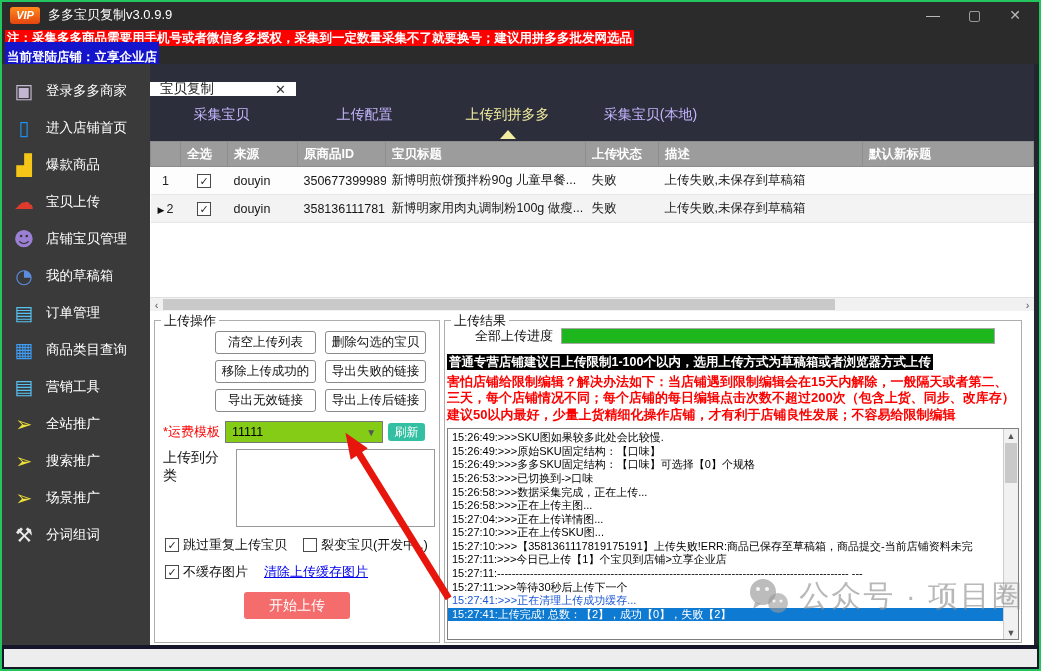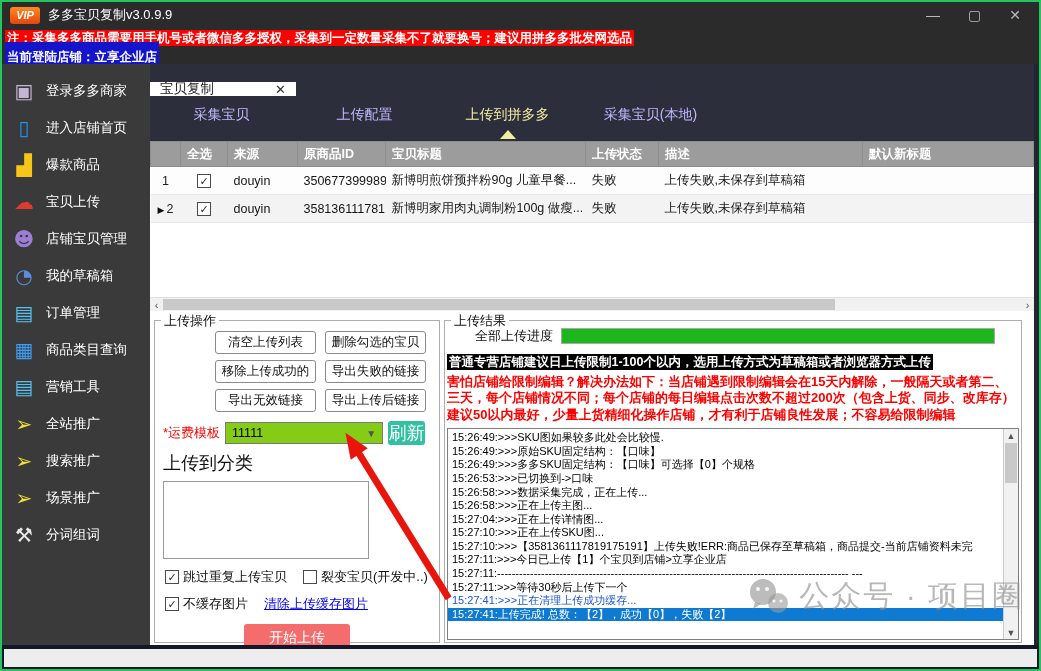--- a/index.html
+++ b/index.html
@@ -84,23 +84,23 @@
   .result-group { flex:1; margin-top:5px; display:flex; flex-direction:column; min-width:0; }
 
   .ops-buttons { margin:10px 4px 0 60px; display:grid; grid-template-columns:101px 101px; gap:6px 9px; }
   .ops-btn { height:23px; background:#fff; border:1px solid #8a8a8a; border-radius:3px;
              font-size:12.5px; color:#111; cursor:pointer; font-family:inherit; white-space:nowrap; }
   .freight-row { display:flex; align-items:center; margin:9px 4px 0 8px; gap:5px; }
   .freight-label { color:var(--warning-red); font-size:13px; flex:none; }
   .freight-select { width:158px; height:22px; border:1px solid #777; background:#84cc16; display:flex;
                     align-items:center; justify-content:space-between; padding:0 6px; font-size:12.5px; cursor:pointer; }
   .freight-select .chev { color:#555; font-size:10px; }
-  .refresh-btn { width:37px; height:24px; background:var(--refresh-button); color:#fff; border:none;
-                 border-radius:3px; font-size:18px; cursor:pointer; font-family:inherit; }
-  .category-row { display:flex; margin:6px 4px 0 8px; gap:6px; font-size:18px; color:#111;flex-direction:column; }
+  .refresh-btn { width:37px; height:18px; background:var(--refresh-button); color:#fff; border:none;
+                 border-radius:3px; font-size:12px; cursor:pointer; font-family:inherit; }
+  .category-row { display:flex; margin:6px 4px 0 8px; gap:6px; font-size:14px; color:#111; }
   .category-box { width:206px; height:78px; border:1px solid #999; background:#fff; }
   .cb-row { margin:9px 0 0 10px; display:flex; gap:16px; font-size:13px; color:#111; align-items:center; }
   .cb-item { display:flex; align-items:center; gap:4px; cursor:pointer; }
   .link { color:var(--link); text-decoration:underline; font-size:13px; cursor:pointer; white-space:nowrap; }
   .start-btn { display:block; margin:11px auto 0; width:106px; height:27px; background:var(--start-button);
                color:#fff; border:none; border-radius:3px; font-size:14px; cursor:pointer; font-family:inherit; }
   .ops-links { text-align:left; margin-top:20px; }
   .ops-links .link { display:inline-block; margin-top:6px; }
 
   

